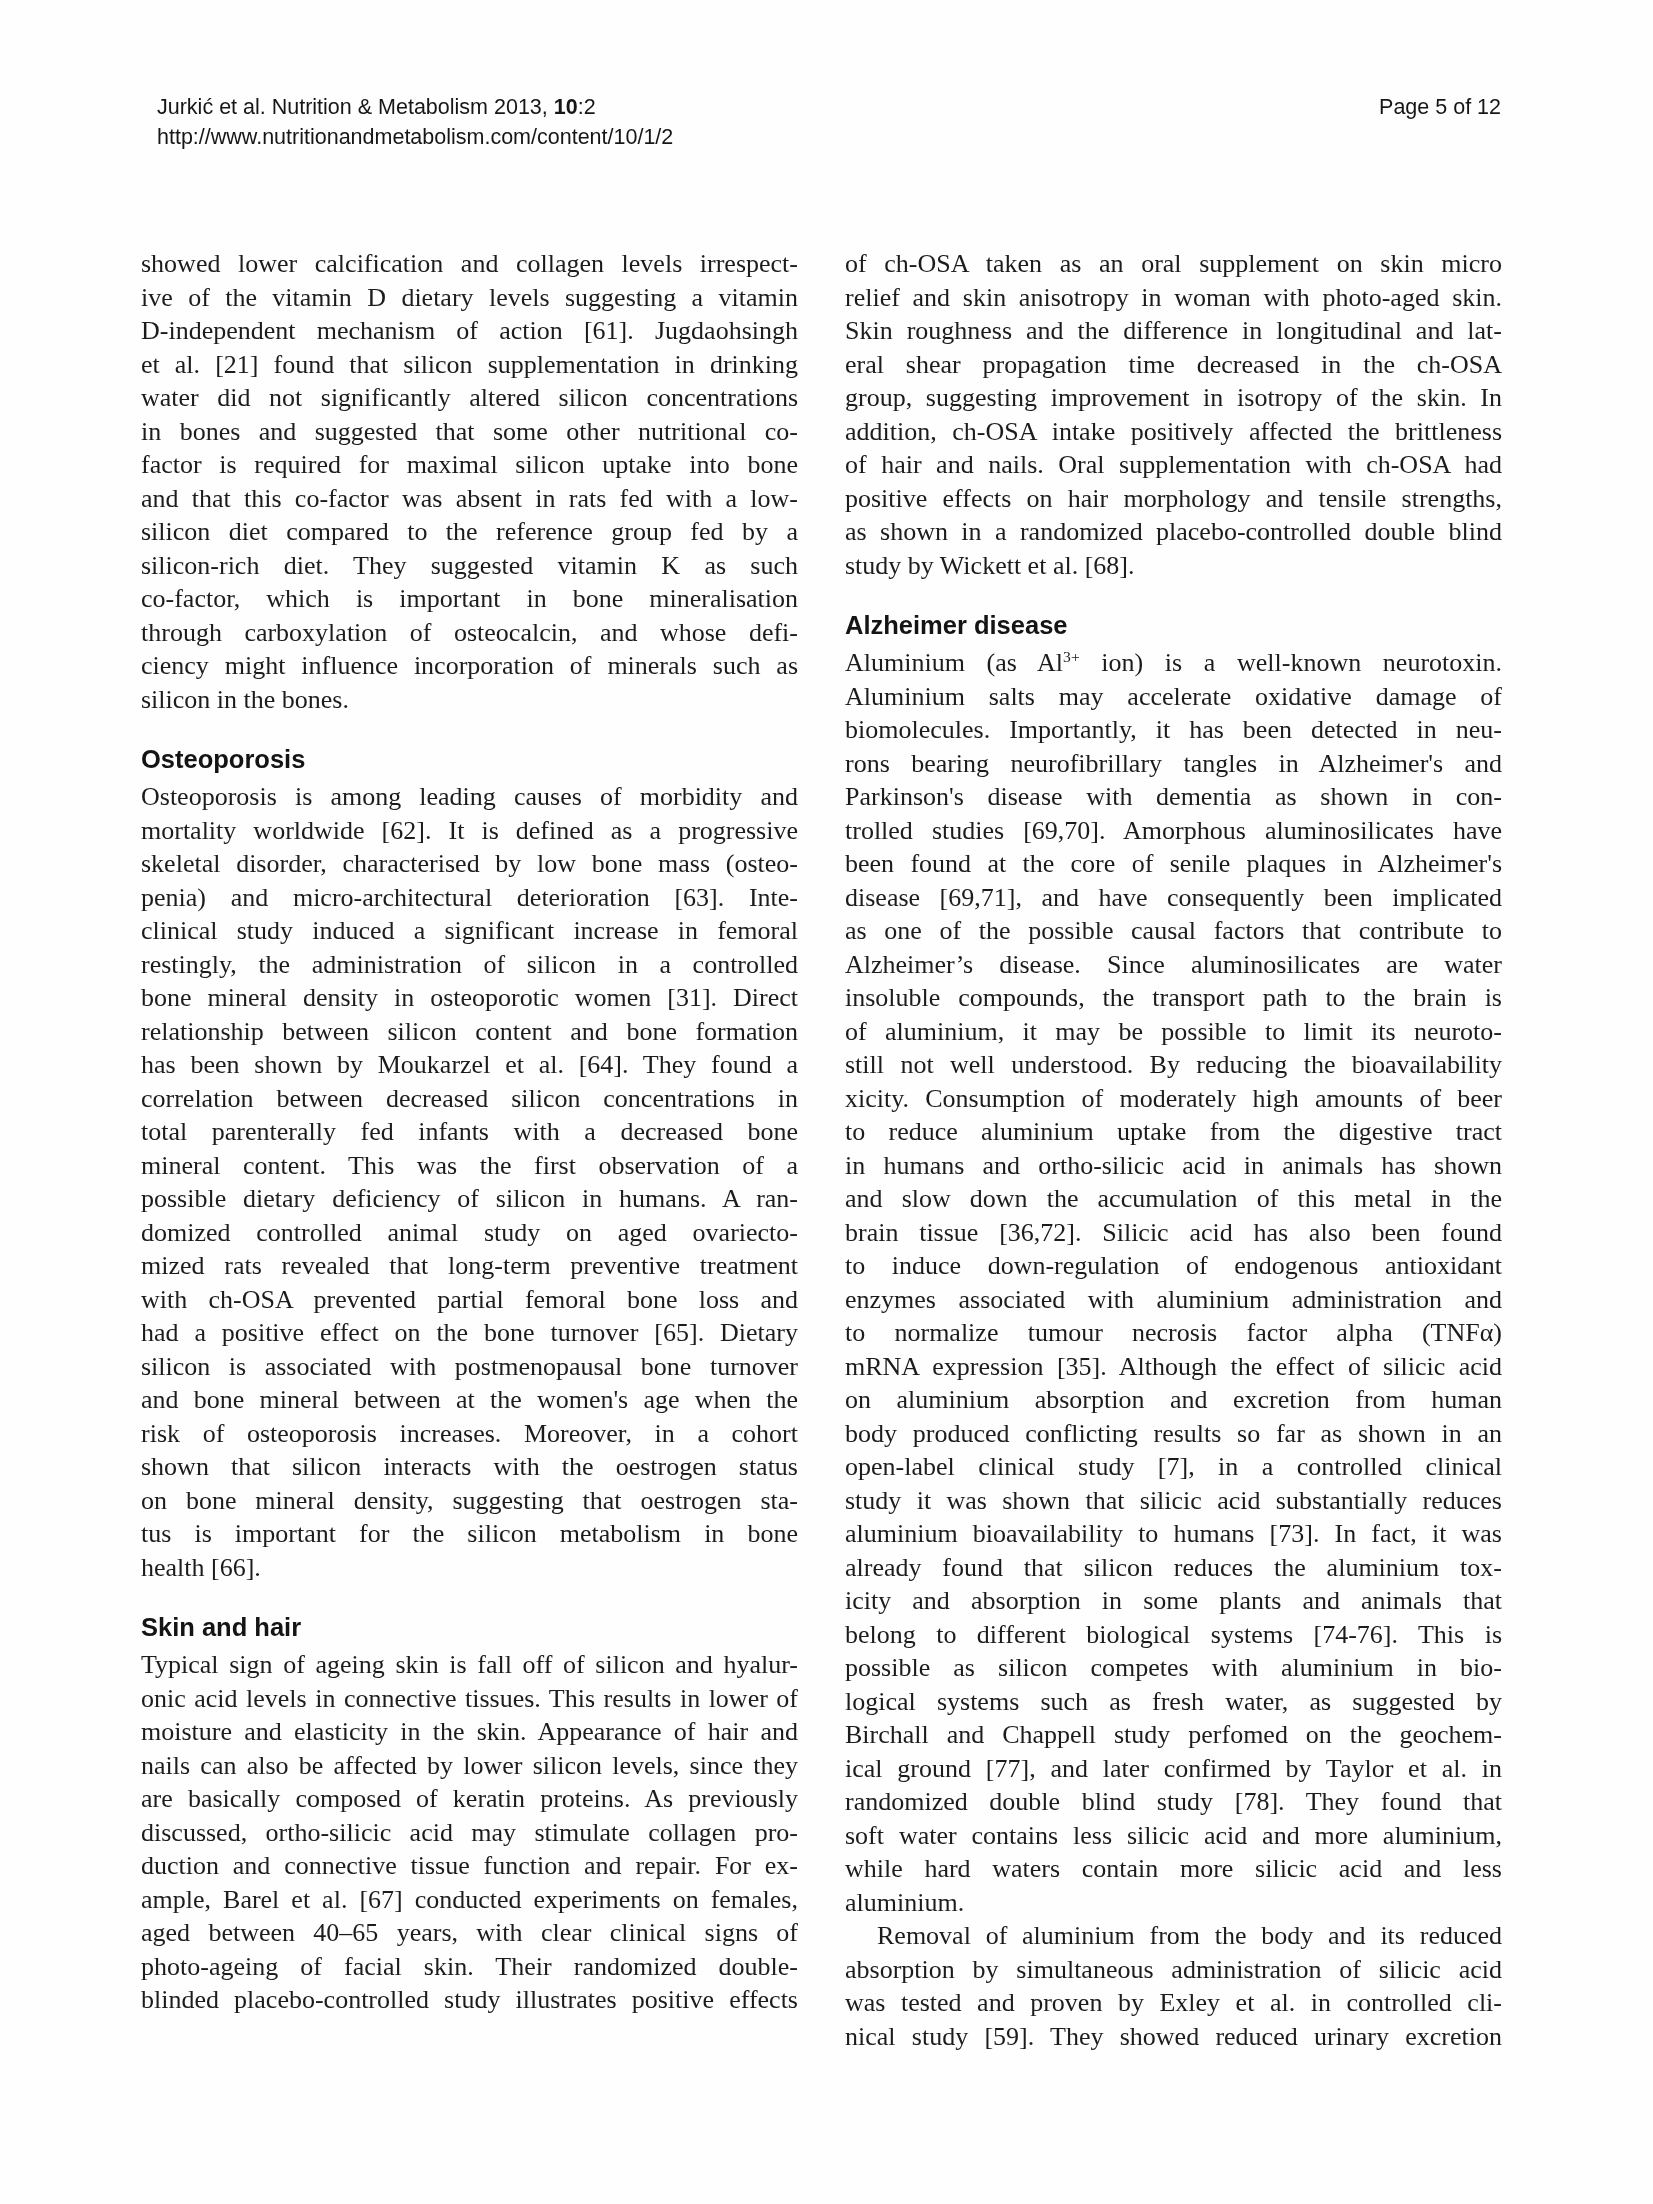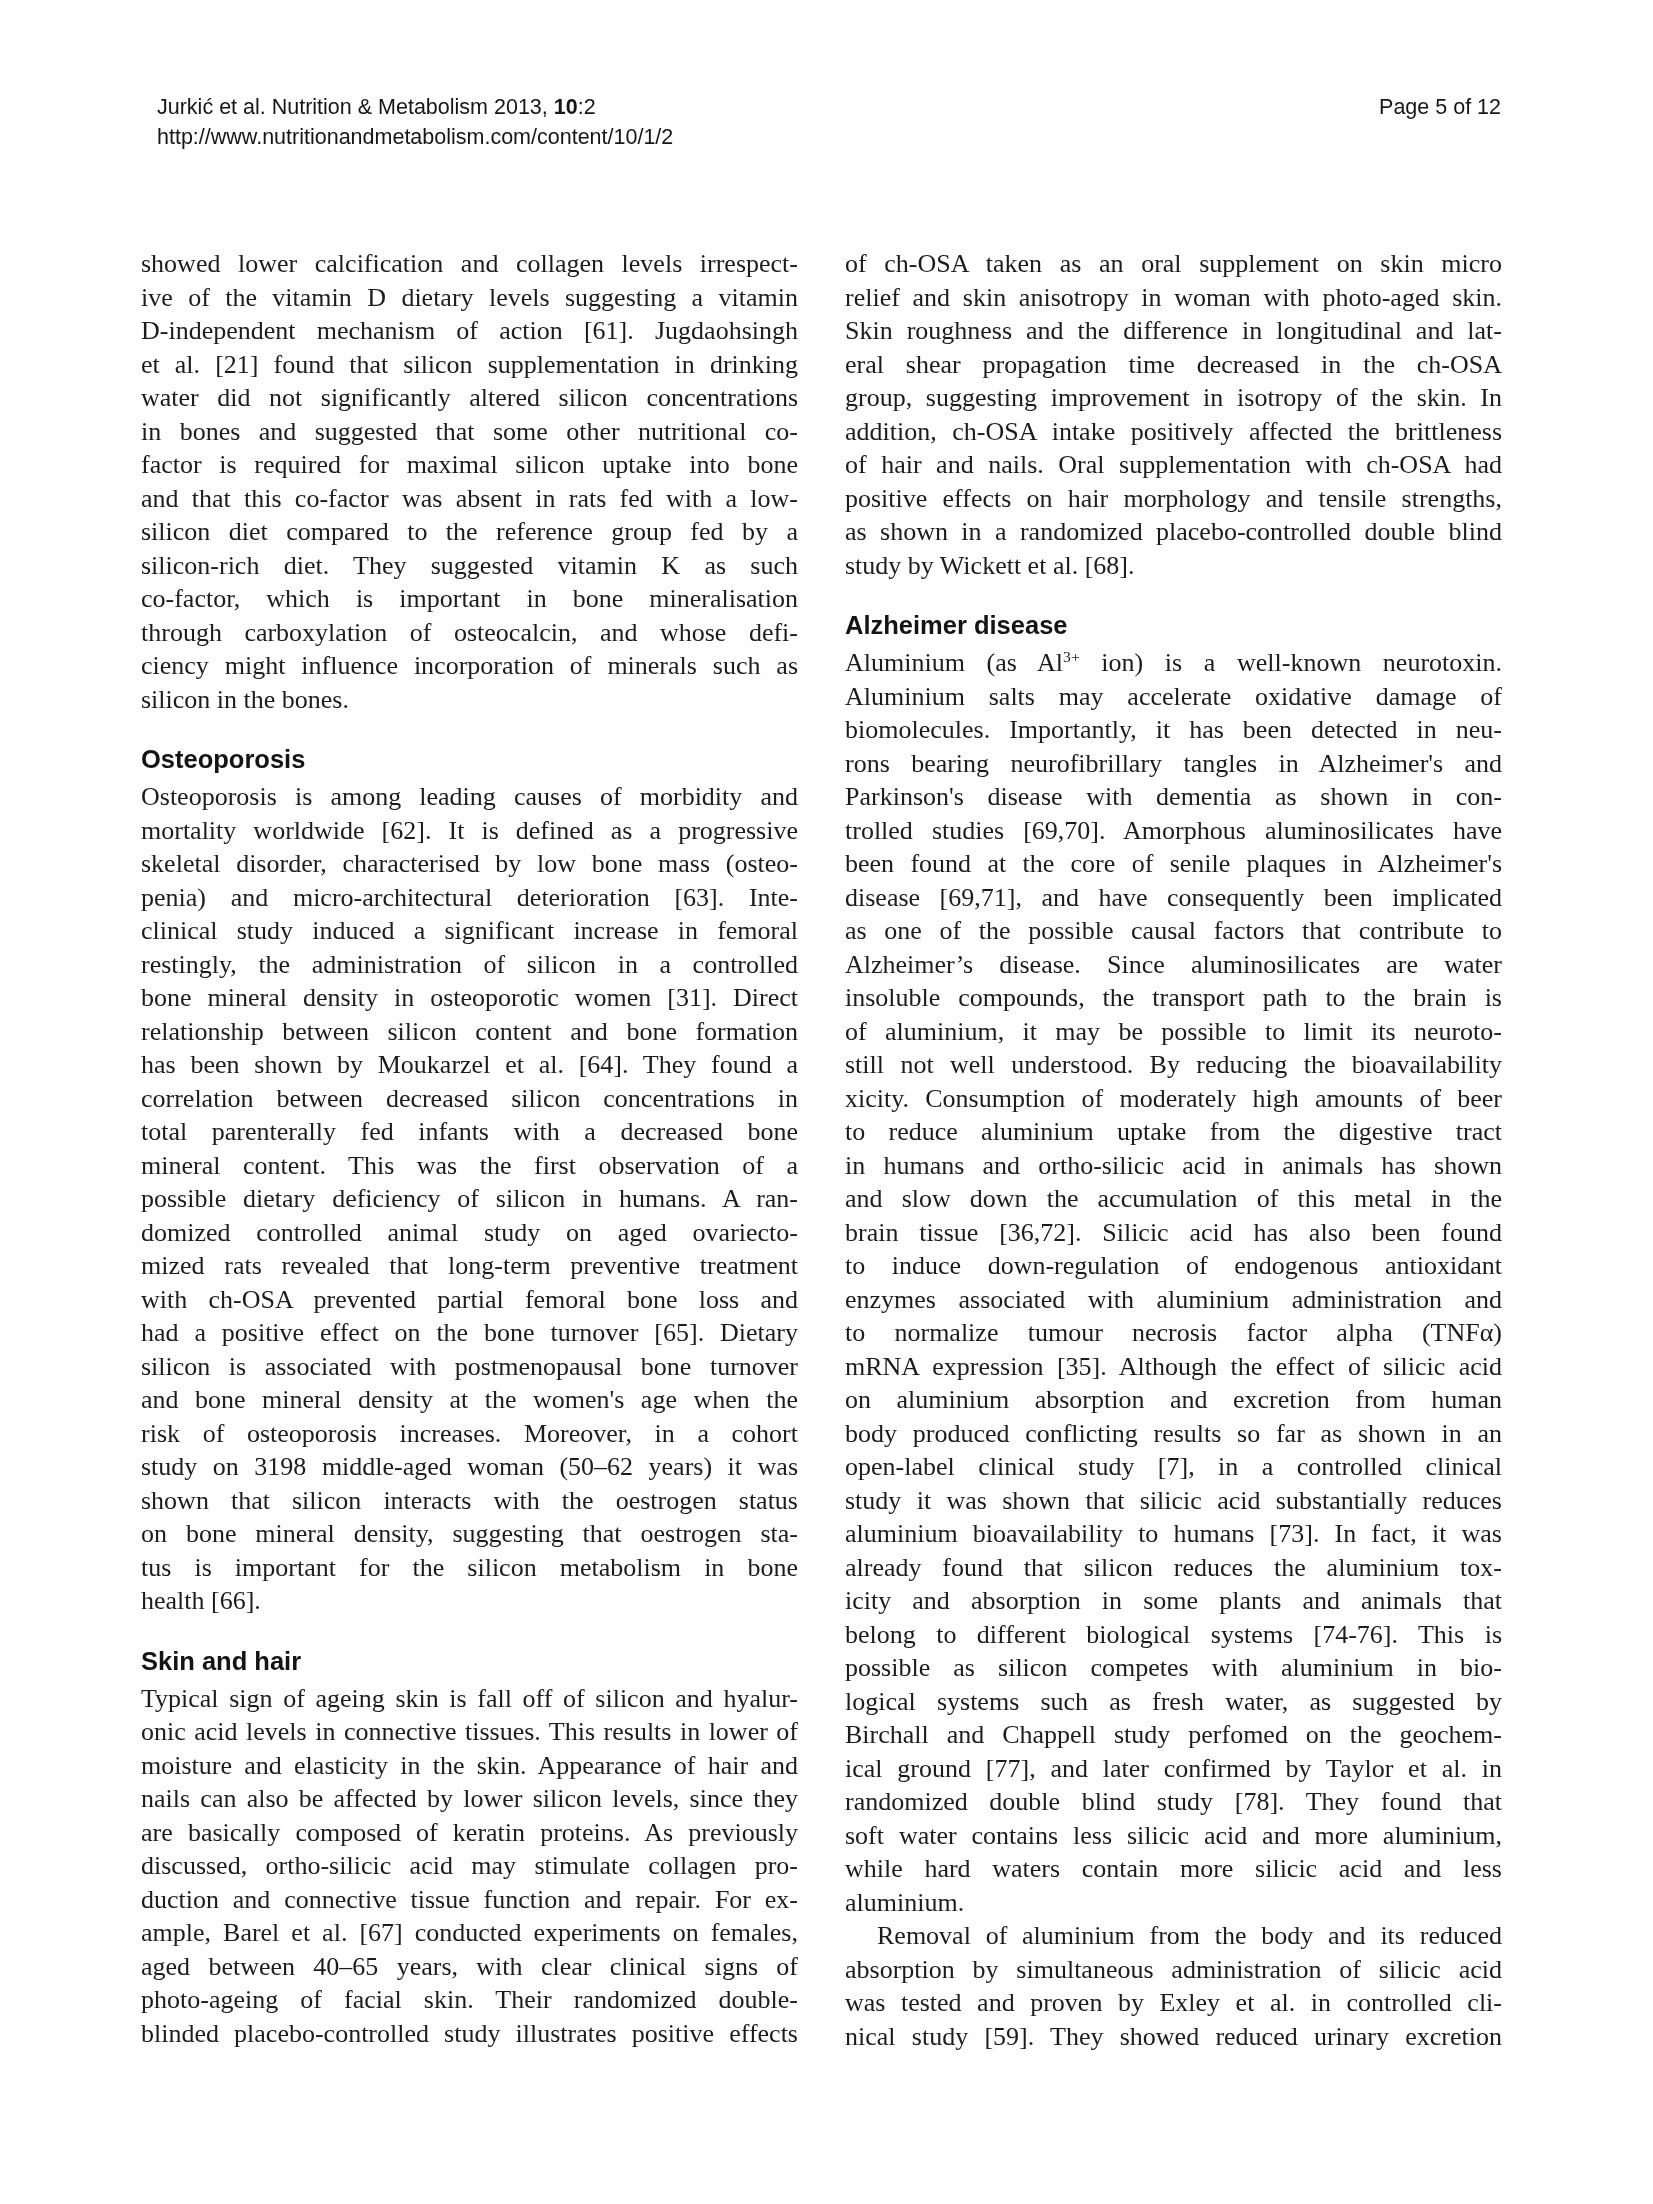--- a/index.html
+++ b/index.html
@@ -98,23 +98,22 @@
         <div class="line">has been shown by Moukarzel et al. [64]. They found a</div>
         <div class="line">correlation between decreased silicon concentrations in</div>
         <div class="line">total parenterally fed infants with a decreased bone</div>
         <div class="line">mineral content. This was the first observation of a</div>
         <div class="line">possible dietary deficiency of silicon in humans. A ran-</div>
         <div class="line">domized controlled animal study on aged ovariecto-</div>
         <div class="line">mized rats revealed that long-term preventive treatment</div>
         <div class="line">with ch-OSA prevented partial femoral bone loss and</div>
         <div class="line">had a positive effect on the bone turnover [65]. Dietary</div>
         <div class="line">silicon is associated with postmenopausal bone turnover</div>
-        <div class="line">and bone mineral density at the women's age when the</div>
+        <div class="line">and bone mineral between at the women's age when the</div>
         <div class="line">risk of osteoporosis increases. Moreover, in a cohort</div>
-        <div class="line">study on 3198 middle-aged woman (50–62 years) it was</div>
         <div class="line">shown that silicon interacts with the oestrogen status</div>
         <div class="line">on bone mineral density, suggesting that oestrogen sta-</div>
         <div class="line">tus is important for the silicon metabolism in bone</div>
         <div class="line line-end">health [66].</div>
       </div>
 
     <h2 class="sec-heading">Skin and hair</h2>
     <div class="para">
         <div class="line">Typical sign of ageing skin is fall off of silicon and hyalur-</div>
         <div class="line">onic acid levels in connective tissues. This results in lower of</div>

